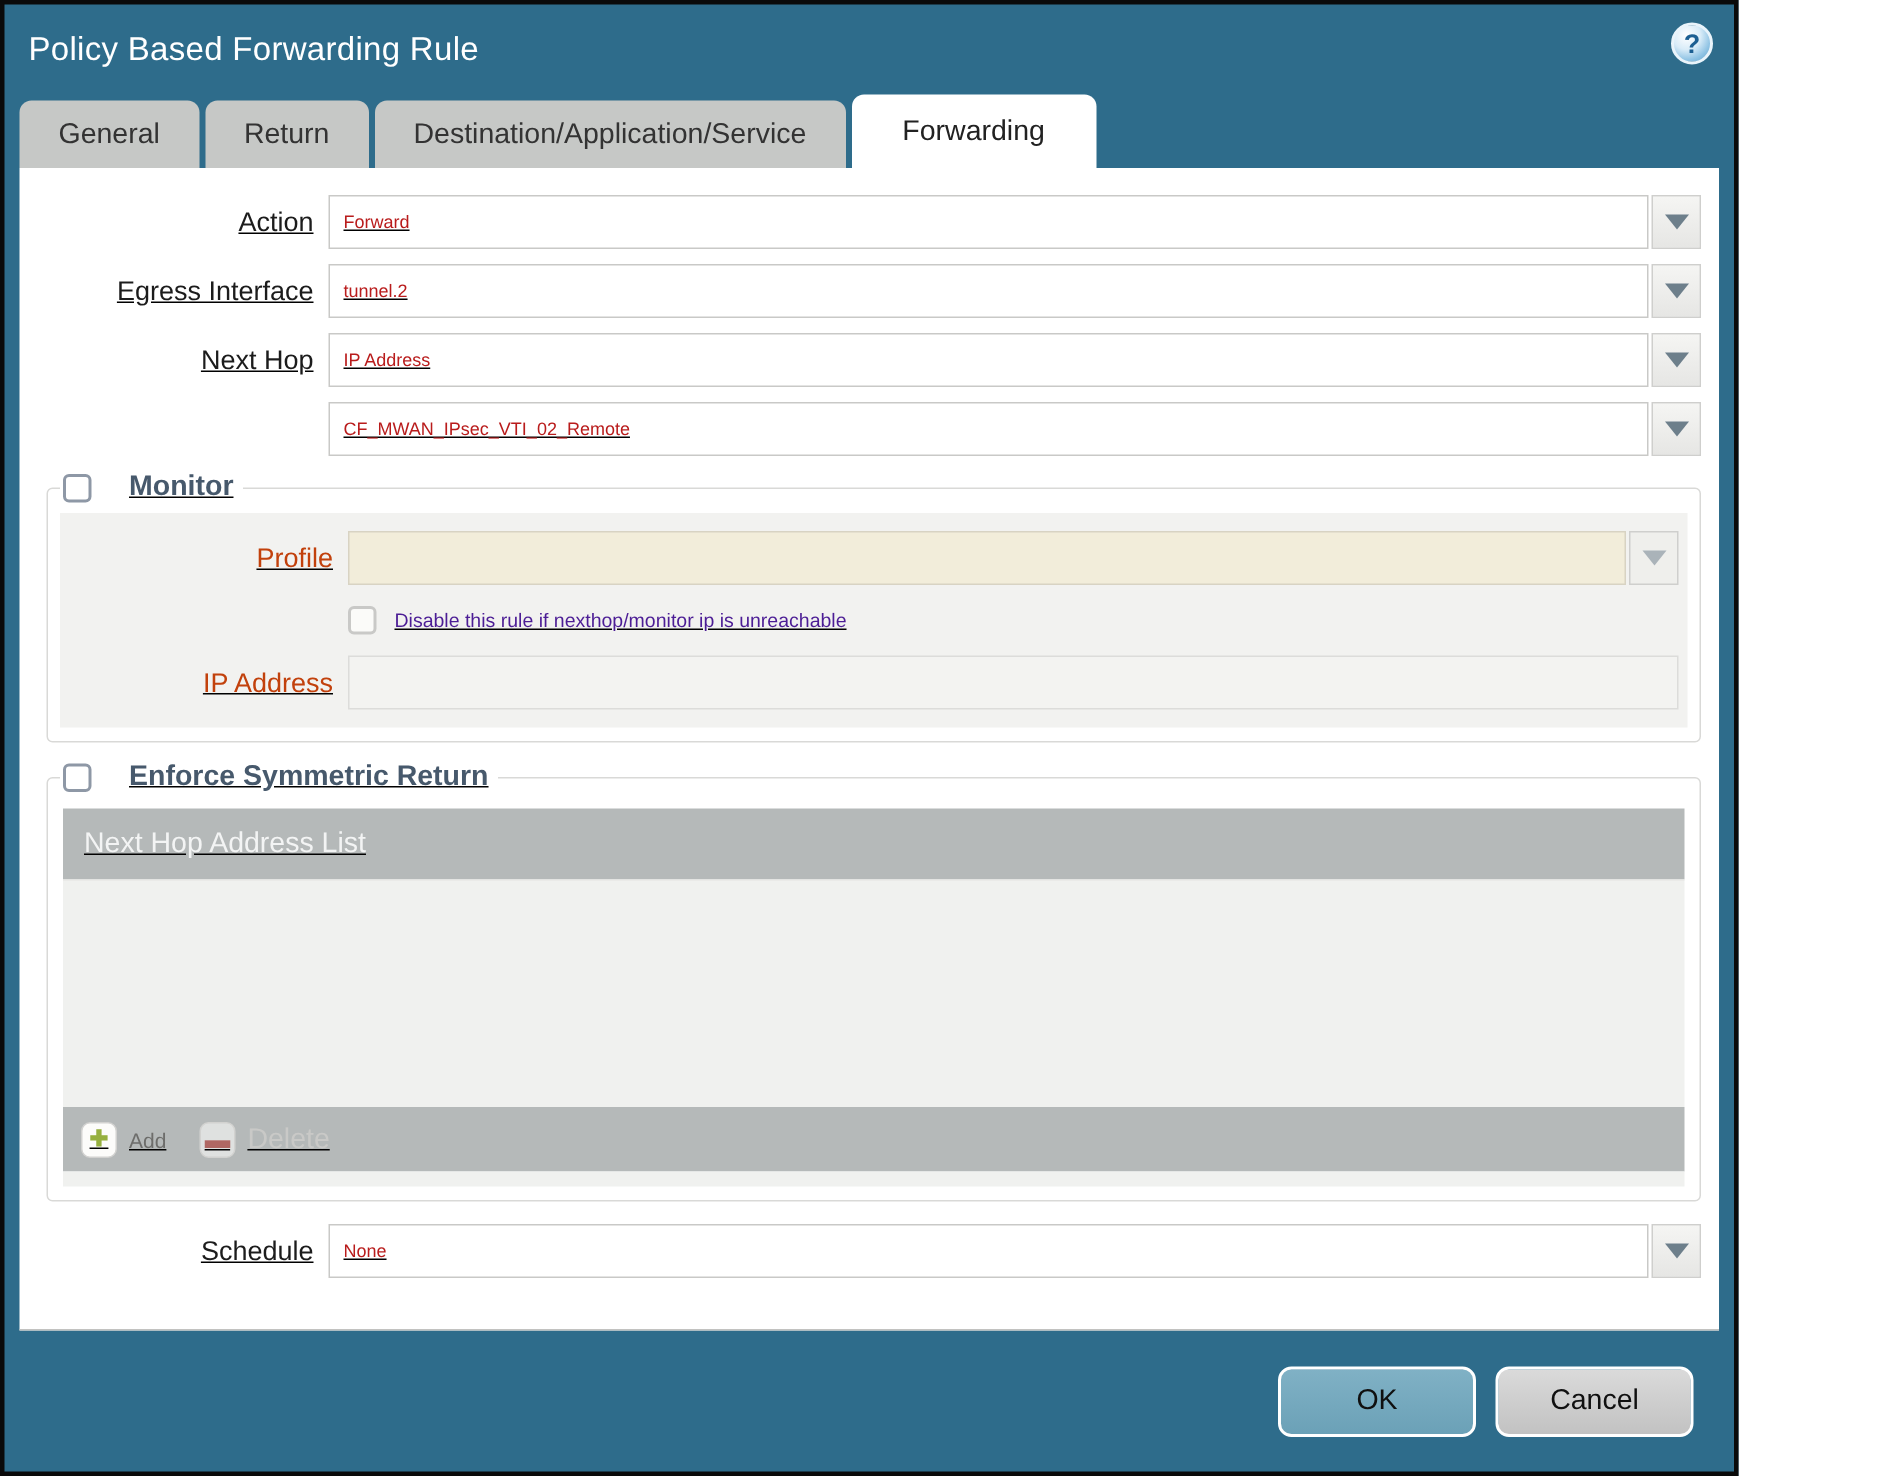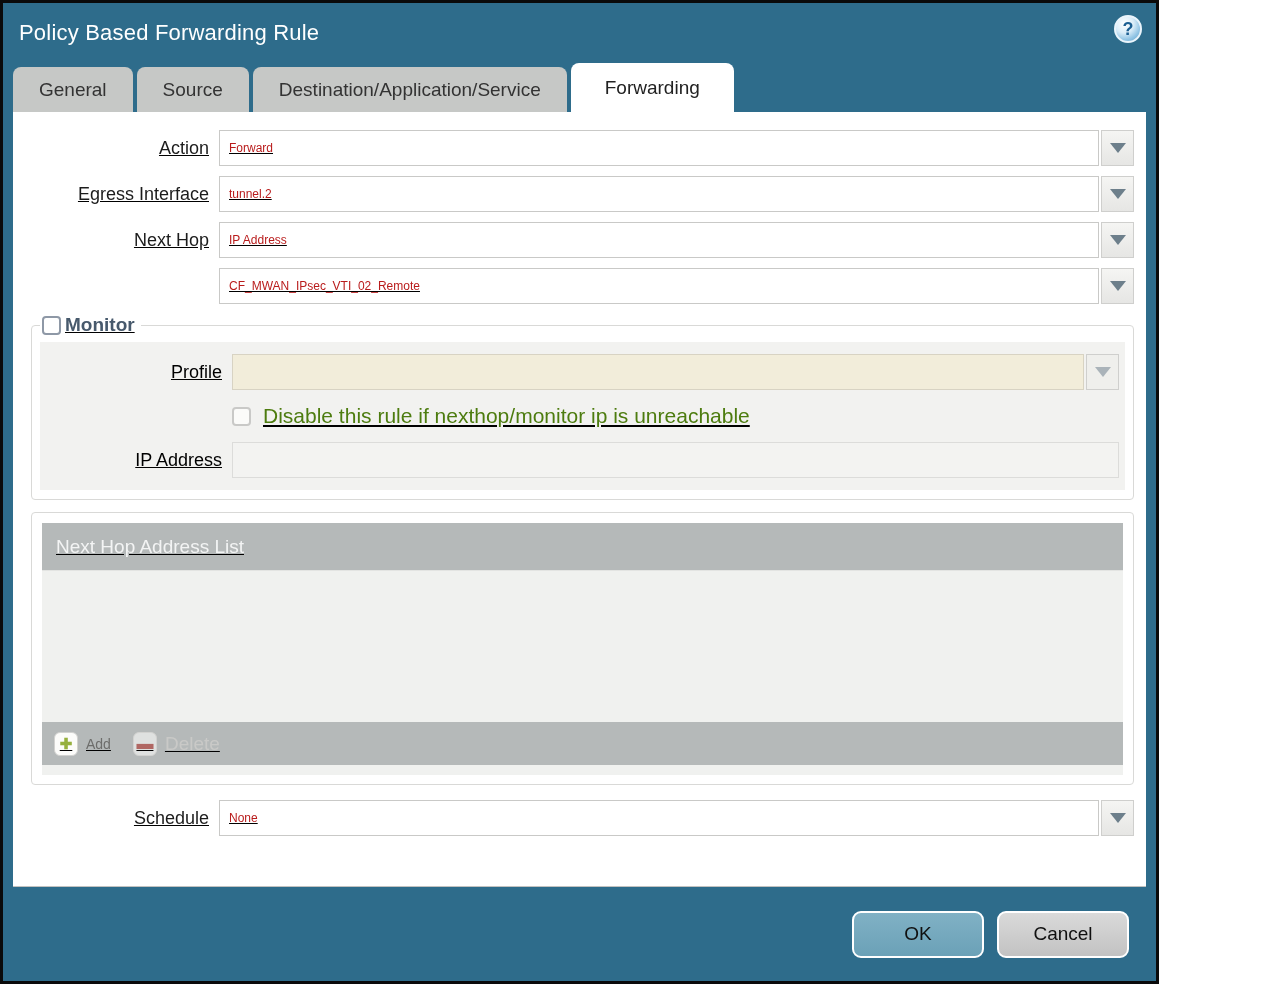--- a/index.html
+++ b/index.html
@@ -68,35 +68,35 @@
   .dd-arrow { width:0; height:0; border-left:8px solid transparent; border-right:8px solid transparent; border-top:10px solid #6d7f8b; }
   .dd-btn.disabled { background:#efefec; cursor:default; }
   .dd-btn.disabled .dd-arrow { border-top-color:#aab3b9; }
 
   
   fieldset {
     border:1px solid #d9d9d7; border-radius:4px;
     margin:2px 0 12px 18px;
     padding:6px 8px 9px 8px;
   }
-  legend { display:flex; align-items:center; gap:4px; padding:0 6px 0 2px; }
+  legend { display:flex; align-items:center; gap:25px; padding:0 6px 0 2px; }
   .legend-text { font-size:19px; font-weight:bold; color:#47596c; }
   .cbx {
     width:19px; height:19px; border:2px solid #8e98a6; border-radius:4px;
     background:#ffffff; cursor:pointer; flex:0 0 auto;
   }
   .cbx.disabled { border:2px solid #c9c9c7; background:#fbfbf9; cursor:default; }
 
   .panel { background:#f2f2f0; padding:12px 6px 12px 0; }
   .panel .row { grid-template-columns:182px 1fr; margin-bottom:0; }
-  .panel .lbl { color:#000000; }
+  .panel .lbl { color:#c2410c; }
   .textbox.cream { background:#f2edda; border:1px solid #d8d3c3; }
   .textbox.off { background:#f3f3f1; border:1px solid #dcdcda; }
   .chk-row { display:flex; align-items:center; gap:12px; margin:14px 0 14px 192px; }
-  .chk-row .chk-lbl { font-size:21px; color:#4d7c0f; }
+  .chk-row .chk-lbl { font-size:13px; color:#4c1d95; }
 
   
   .nh-table { margin:4px 2px 0 2px; }
   .nh-header {
     height:47px; background:#b5b9b9;
     display:flex; align-items:center; padding-left:14px;
     font-size:19px; color:#f3f4f4;
   }
   .nh-body { height:152px; background:#f0f1ef; border-top:1px solid #e3e4e2; }
   .nh-footer { height:43px; background:#b5b9b9; display:flex; align-items:center; gap:22px; padding-left:12px; }
@@ -138,21 +138,21 @@
     <div class="help-btn">
       <span>?</span>
     </div>
   </div>
 
   <div class="tabs">
     <div class="tab">
       <span>General</span>
     </div>
     <div class="tab">
-      <span>Source</span>
+      <span>Return</span>
     </div>
     <div class="tab">
       <span>Destination/Application/Service</span>
     </div>
     <div class="tab active">
       <span>Forwarding</span>
     </div>
   </div>
 
   <div class="content">
@@ -231,20 +231,24 @@
           <div class="field">
             <div class="textbox off">
               <span></span>
             </div>
           </div>
         </div>
       </div>
     </fieldset>
 
     <fieldset>
+      <legend>
+        <span class="cbx"></span>
+        <span class="legend-text">Enforce Symmetric Return</span>
+      </legend>
       <div class="nh-table">
         <div class="nh-header">
           <span>Next Hop Address List</span>
         </div>
         <div class="nh-body"></div>
         <div class="nh-footer">
           <div class="tool-btn add">
             <span class="tool-icon">
                 <span>✚</span>
               </span>

